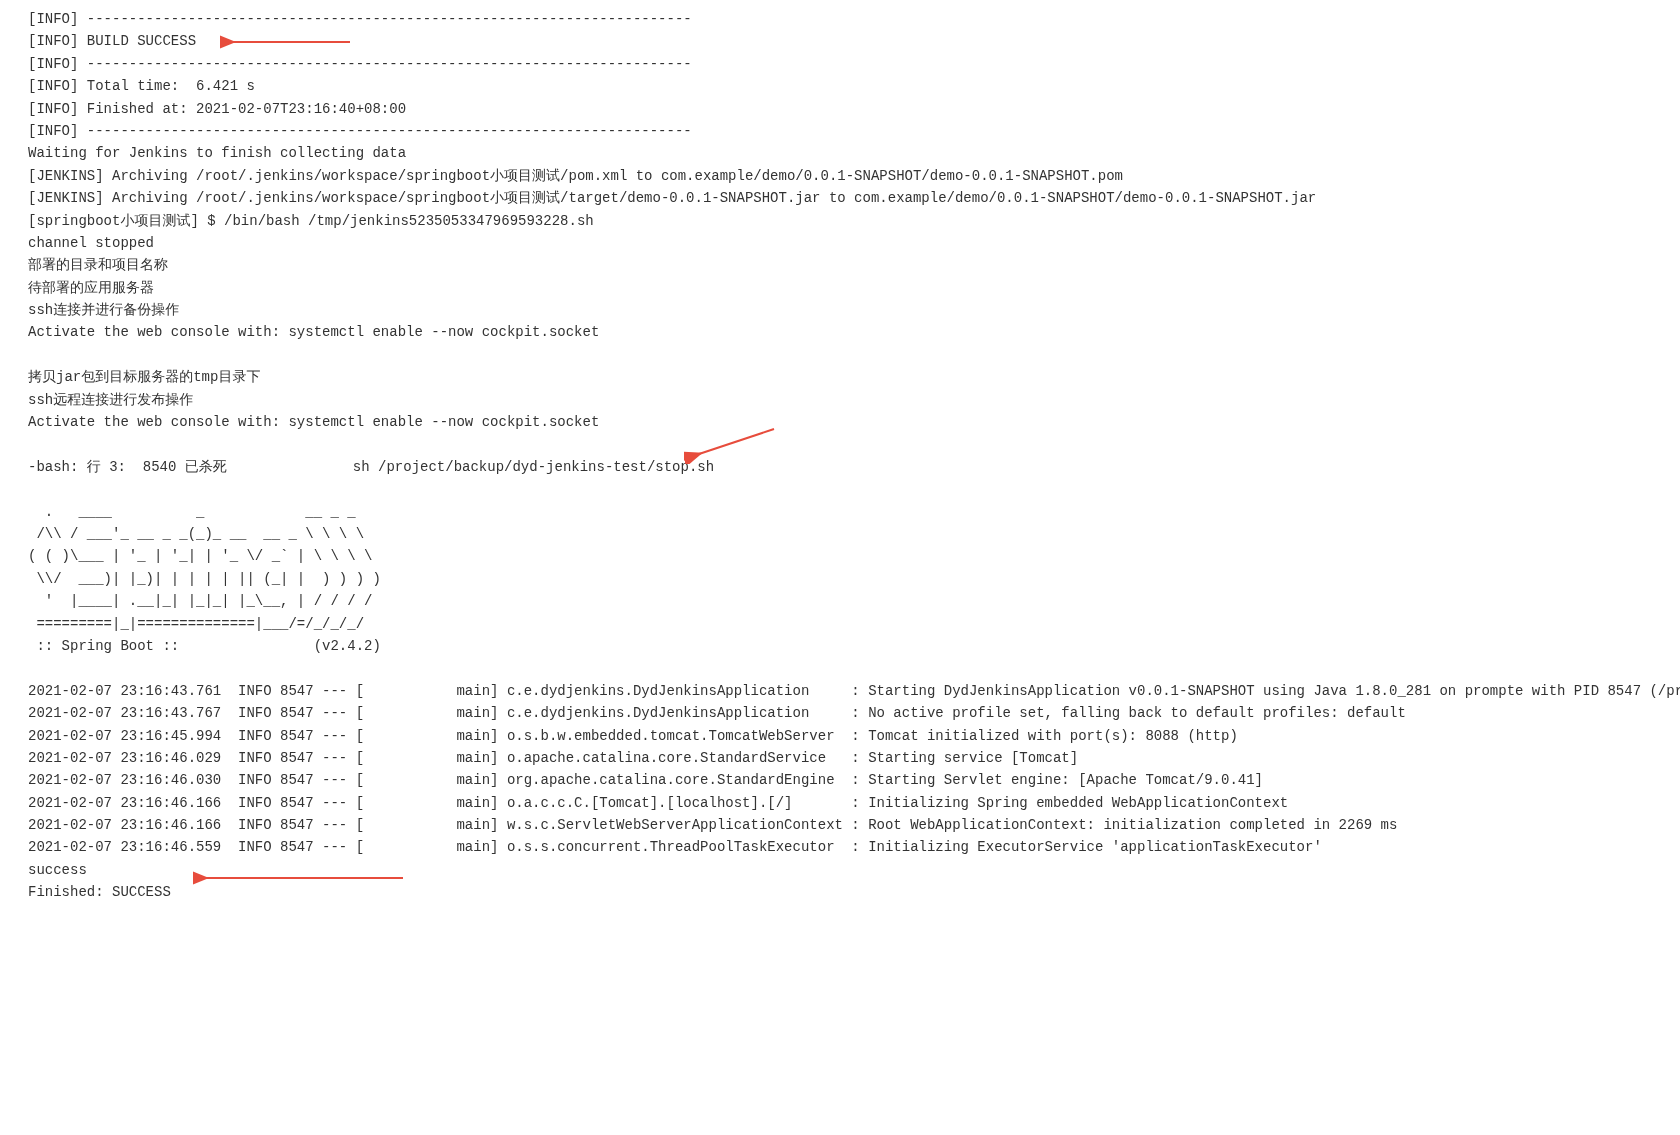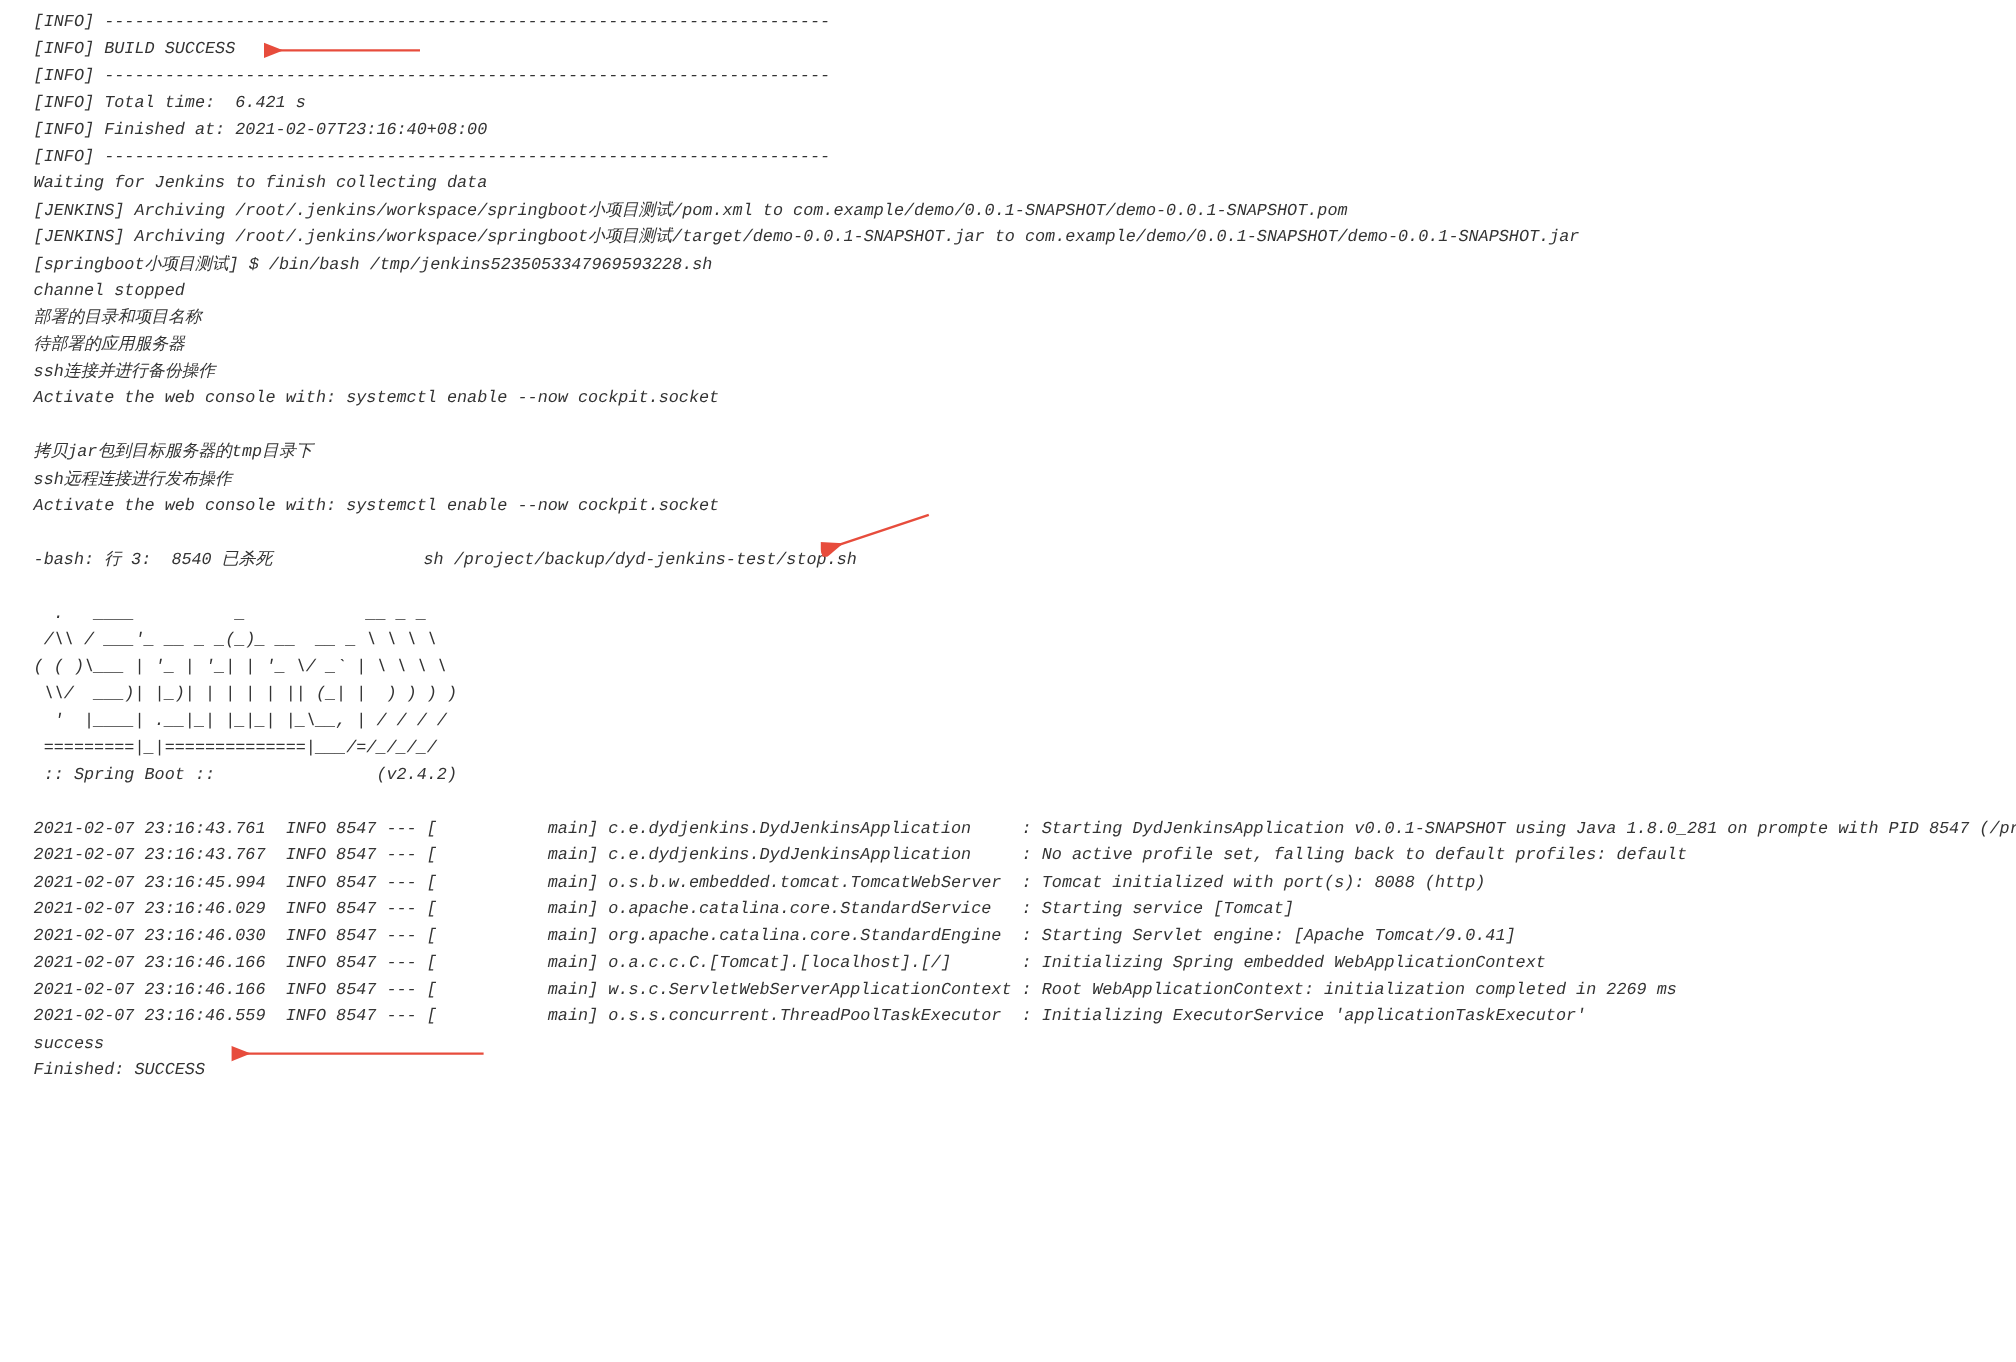--- a/index.html
+++ b/index.html
@@ -19,21 +19,20 @@
     .terminal-output {
       white-space: pre;
       font-family: Consolas, 'Courier New', monospace;
     }
     .line {
       white-space: pre;
       min-height: 1.6em;
     }
     .container {
       position: relative;
-      font-style: italic;
     }
     .arrow-annotation {
       position: absolute;
       pointer-events: none;
     }
   </style>
 </head>
 <body>
 
 <div class="container">

